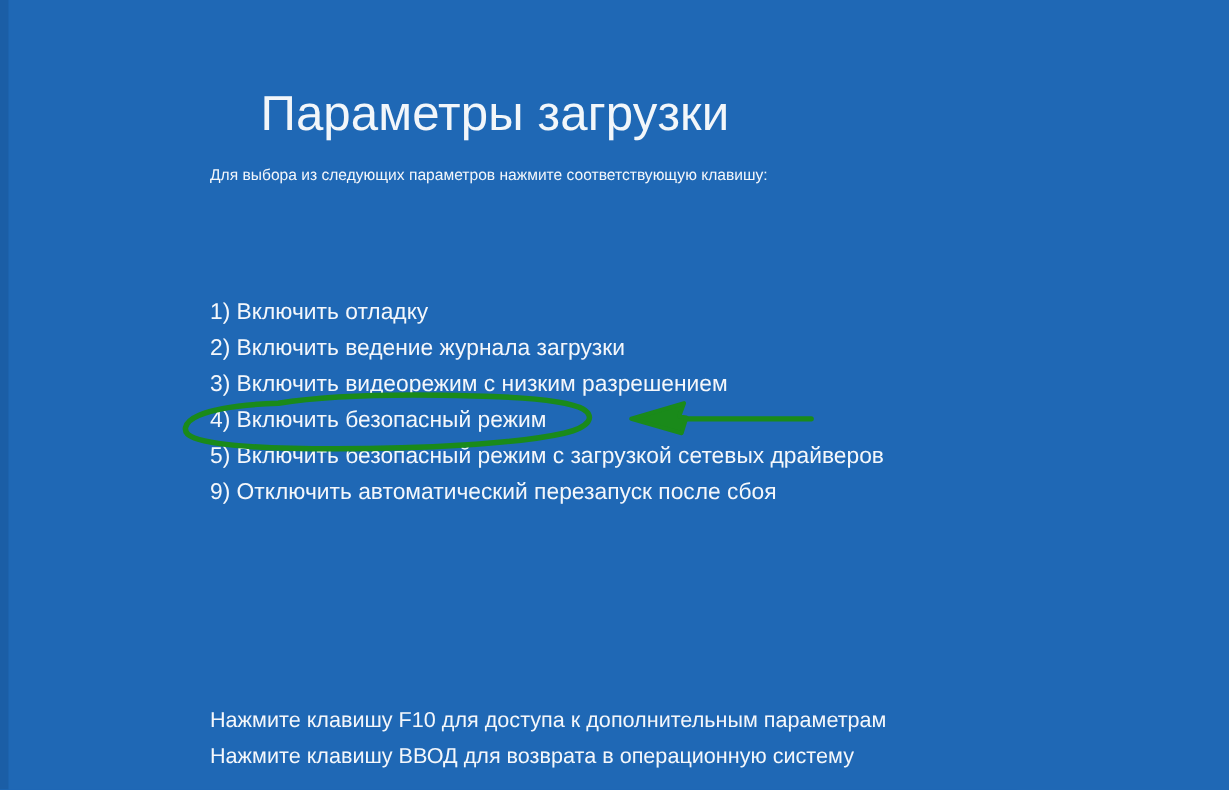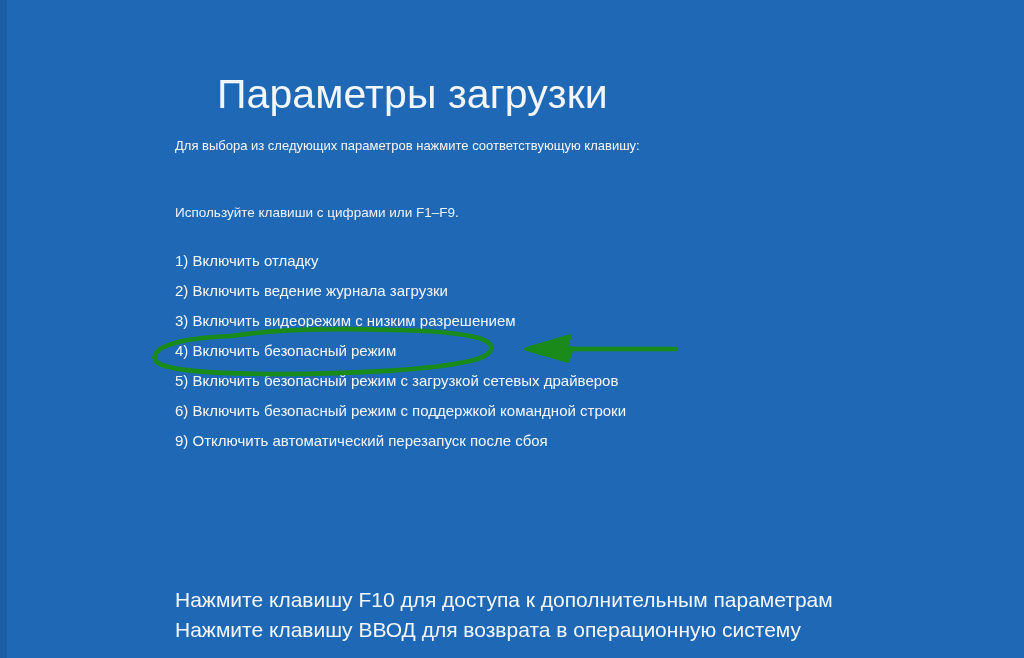--- a/index.html
+++ b/index.html
@@ -75,36 +75,36 @@
   .options {
     position: absolute;
     left: 175px;
     top: 246px;
     margin: 0;
     padding: 0;
     list-style: none;
     width: 700px;
   }
   .option-item {
-    font-size: 15px;
+    font-size: 19px;
     font-weight: 400;
     line-height: 30px;
     height: 30px;
     color: #f4f7fb;
     white-space: nowrap;
   }
 
   .footer {
     position: absolute;
     left: 175px;
     top: 585px;
     width: 700px;
   }
   .footer-line {
-    font-size: 21px;
+    font-size: 18px;
     font-weight: 400;
     line-height: 30px;
     color: #f4f7fb;
     white-space: nowrap;
   }
 
   
   .annotation-layer {
     position: absolute;
     inset: 0;
@@ -116,29 +116,27 @@
 <body>
 
 <div class="edge-band"></div>
 
 <div class="screen">
 
   <h1 class="page-title">Параметры загрузки</h1>
 
   <p class="intro">Для выбора из следующих параметров нажмите соответствующую клавишу:</p>
 
-  <p class="hint">Используйте клавиши с цифрами или F1–F9.</p>
 
   <ul class="options">
     <li class="option-item">1) Включить отладку</li>
     <li class="option-item">2) Включить ведение журнала загрузки</li>
     <li class="option-item">3) Включить видеорежим с низким разрешением</li>
     <li class="option-item">4) Включить безопасный режим</li>
     <li class="option-item">5) Включить безопасный режим с загрузкой сетевых драйверов</li>
-    <li class="option-item">6) Включить безопасный режим с поддержкой командной строки</li>
     <li class="option-item">9) Отключить автоматический перезапуск после сбоя</li>
   </ul>
 
   <div class="footer">
     <div class="footer-line">Нажмите клавишу F10 для доступа к дополнительным параметрам</div>
     <div class="footer-line">Нажмите клавишу ВВОД для возврата в операционную систему</div>
   </div>
 
 </div>
 

